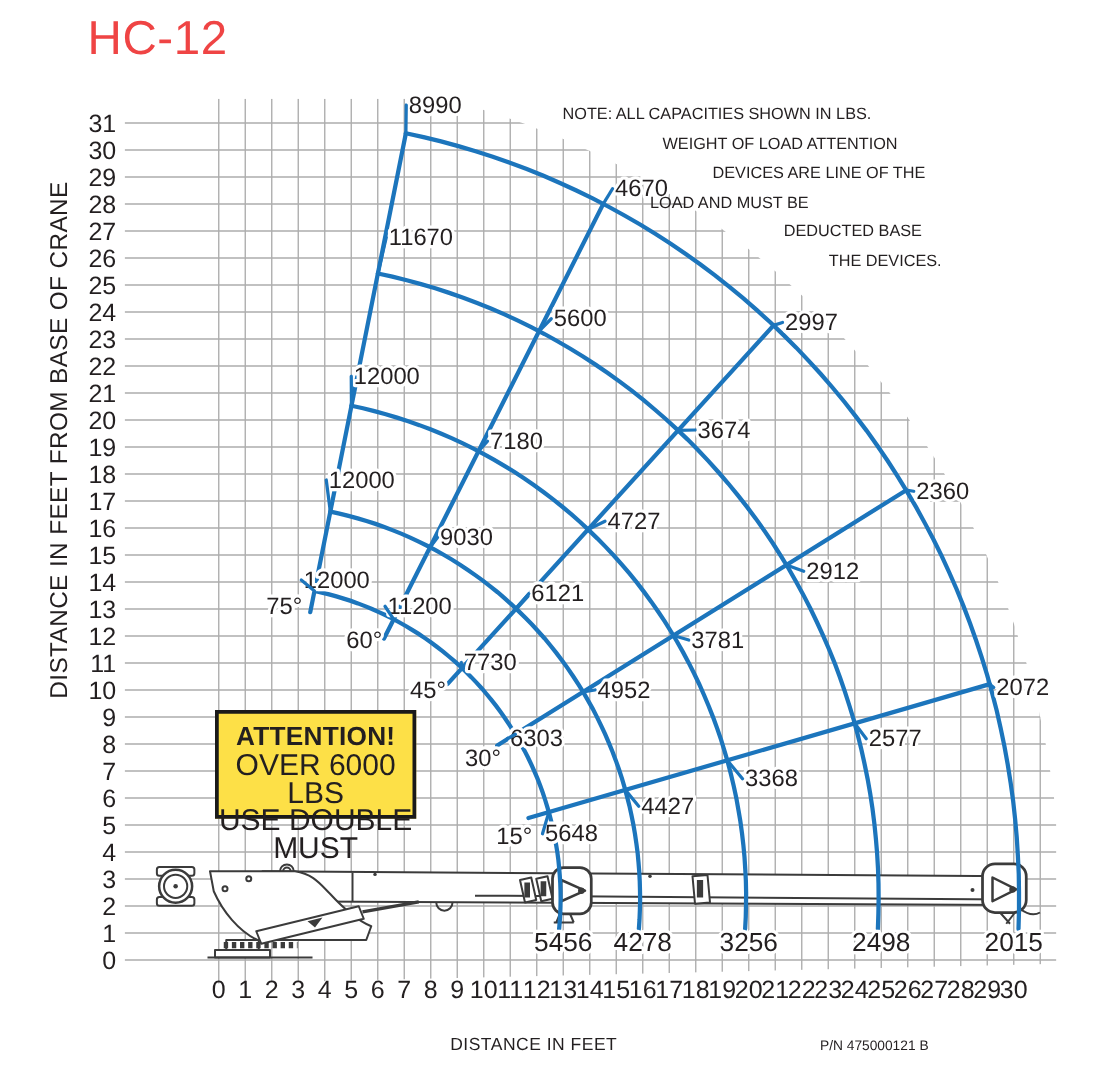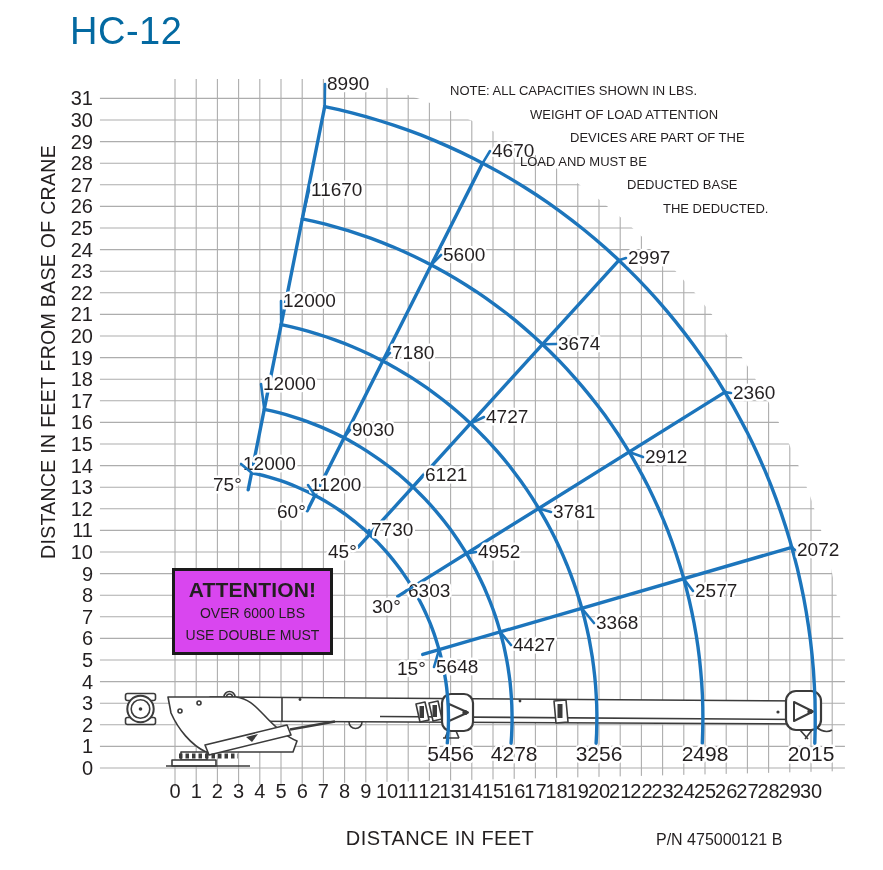--- a/index.html
+++ b/index.html
@@ -2,51 +2,51 @@
 <html><head>
 <meta charset="utf-8">
 <style>
   html,body{margin:0;padding:0;background:#ffffff;}
   .page{
     position:relative;width:883px;height:870px;background:#ffffff;overflow:hidden;
     font-family:"Liberation Sans","DejaVu Sans",sans-serif;color:#231f20;
   }
   .page-title{
     position:absolute;left:70px;top:10px;font-size:38px;font-weight:500;
-    letter-spacing:.5px;color:#0369a1;
+    letter-spacing:.5px;color:#ef4444;
   }
   #chart-svg{position:absolute;left:0;top:0;}
   .note{
     position:absolute;left:450px;top:79px;font-size:13px;line-height:23.6px;
     white-space:nowrap;color:#231f20;z-index:3;
   }
   .note div:nth-child(1){margin-left:0;}
   .note div:nth-child(2){margin-left:80px;}
   .note div:nth-child(3){margin-left:120px;}
   .note div:nth-child(4){margin-left:70px;}
   .note div:nth-child(5){margin-left:177px;}
   .note div:nth-child(6){margin-left:213px;}
   .attention{
     position:absolute;left:172px;top:568px;width:155px;height:81px;
-    background:#d946ef;border:3px solid #1a1a1a;z-index:3;
+    background:#fde047;border:3px solid #1a1a1a;z-index:3;
     display:flex;flex-direction:column;align-items:center;text-align:center;
   }
   .attention .head{font-size:21px;font-weight:700;margin-top:7px;letter-spacing:.2px;}
-  .attention .line{font-size:14px;font-weight:400;line-height:22px;}
+  .attention .line{font-size:24px;font-weight:400;line-height:22px;}
   .attention .line:first-of-type{margin-top:4px;}
   .x-axis-title{
-    position:absolute;left:440px;top:827px;transform:translateX(-50%);
-    font-size:20px;letter-spacing:.4px;z-index:3;white-space:nowrap;
+    position:absolute;left:427px;top:827px;transform:translateX(-50%);
+    font-size:14px;letter-spacing:.4px;z-index:3;white-space:nowrap;
   }
   .y-axis-title{
     position:absolute;left:48px;top:352px;transform:translate(-50%,-50%) rotate(-90deg);
     font-size:19.5px;letter-spacing:.3px;z-index:3;white-space:nowrap;
   }
   .part-number{
-    position:absolute;left:656px;top:831px;font-size:16px;z-index:3;white-space:nowrap;
+    position:absolute;left:656px;top:831px;font-size:11px;z-index:3;white-space:nowrap;
   }
 </style>
 </head>
 <body>
 
 <div class="page">
 
   <div class="page-title">HC-12</div>
 
   <svg id="chart-svg" width="883" height="870" viewBox="0 0 883 870">
@@ -299,24 +299,24 @@
         <line x1="511" y1="645" x2="500.2381701316719" y2="631.9242207931545"></line>
         <line x1="594" y1="623" x2="581.793833181445" y2="608.2541442981283"></line>
         <line x1="693" y1="591" x2="683.7384119936614" y2="578.6665486793456"></line>
         <line x1="795" y1="550" x2="791.7996655346108" y2="547.3036973234359"></line>
       </g>
     </svg>
 
   <div class="note">
     <div>NOTE: ALL CAPACITIES SHOWN IN LBS.</div>
     <div>WEIGHT OF LOAD ATTENTION</div>
-    <div>DEVICES ARE PART OF THE</div>
+    <div>DEVICES ARE LINE OF THE</div>
     <div>LOAD AND MUST BE</div>
     <div>DEDUCTED BASE</div>
-    <div>THE DEDUCTED.</div>
+    <div>THE DEVICES.</div>
   </div>
 
   <div class="attention">
     <div class="head">ATTENTION!</div>
     <div class="line">OVER 6000 LBS</div>
     <div class="line">USE DOUBLE MUST</div>
   </div>
 
   <div class="x-axis-title">DISTANCE IN FEET</div>
   <div class="y-axis-title">DISTANCE IN FEET FROM BASE OF CRANE</div>

